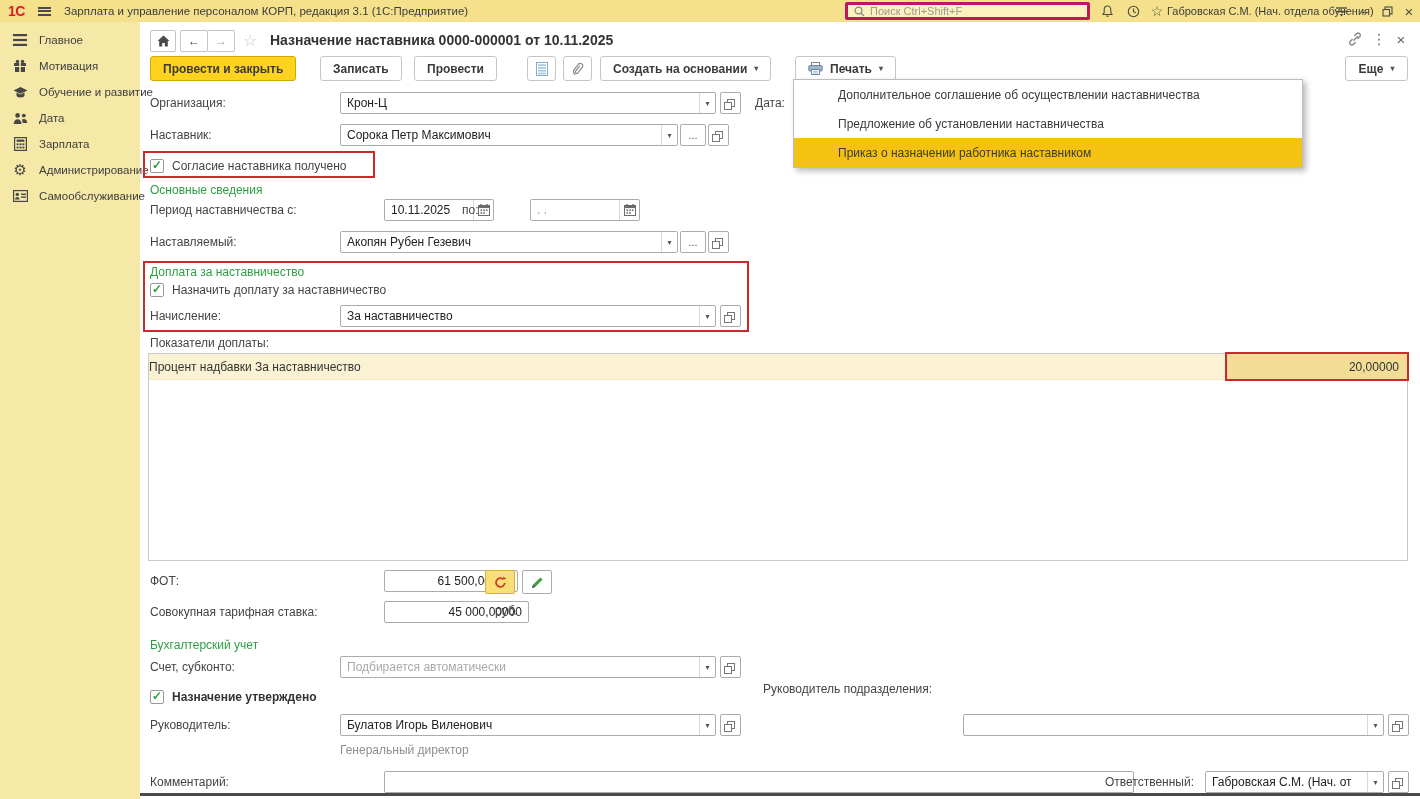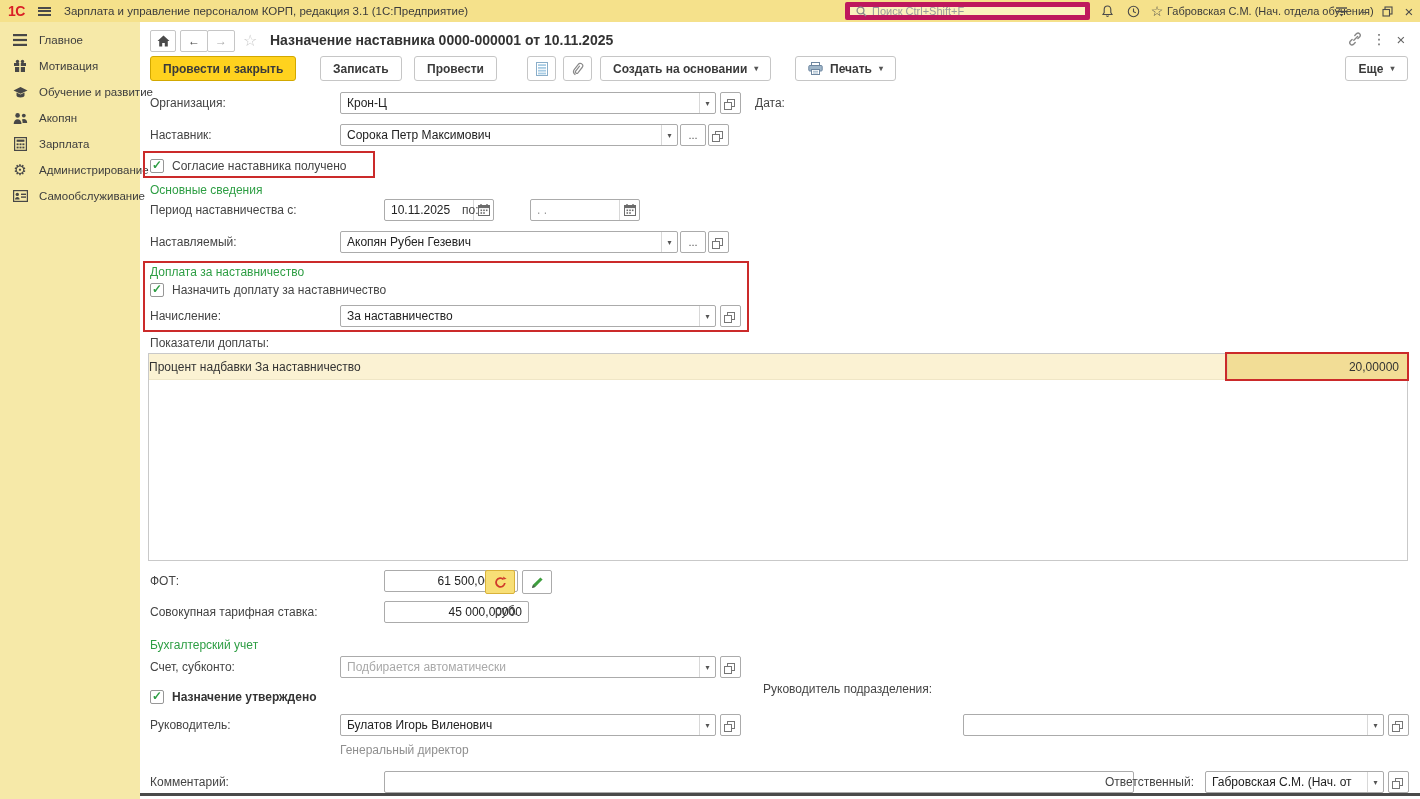--- a/index.html
+++ b/index.html
@@ -8,21 +8,21 @@
     position:relative; overflow:hidden; background:#fff;
     font-family:"Liberation Sans", sans-serif; font-size:12px; color:#3a3a3a;
   }
   
   #topbar { position:absolute; left:0; top:0; width:1420px; height:22px; background:#F5E18B; z-index:60; }
   #topbar .abs { position:absolute; top:0; height:22px; display:flex; align-items:center; }
   #logo { left:8px; color:#D91F26; font-weight:bold; font-size:14px; letter-spacing:-0.5px; }
   #burger { left:38px; }
   #burger .bar { display:block; width:13px; height:2px; background:#4a4a4a; margin:1.5px 0; }
   #app-title { left:64px; font-size:11.5px; color:#3b3b3b; }
-  #searchbox { left:845px; top:2px; height:18px; width:245px; background:#FBF2BD; border:5px solid #be185d; border-radius:2px; display:flex; align-items:center; padding:0 6px; gap:5px; position:absolute; }
+  #searchbox { left:845px; top:2px; height:18px; width:245px; background:#FBF2BD; border:3px solid #be185d; border-radius:2px; display:flex; align-items:center; padding:0 6px; gap:5px; position:absolute; }
   #searchbox span { color:#9a9a9a; font-size:11px; white-space:nowrap; overflow:hidden; }
   .tb-ic { position:absolute; top:0; height:22px; width:22px; display:flex; align-items:center; justify-content:center; color:#4a4a4a; }
   #user-name { left:1167px; font-size:11px; color:#3b3b3b; }
   
   #sidebar { position:absolute; left:0; top:22px; width:140px; bottom:0; background:#F6E9A8; z-index:5; }
   .sb-item { display:flex; align-items:center; height:26px; padding-left:12px; gap:11px; cursor:pointer; }
   .sb-item:first-child { margin-top:5px; }
   .sb-item .sb-label { font-size:11.5px; color:#3d3d3d; white-space:nowrap; }
   .sb-ic { width:16px; height:16px; display:flex; align-items:center; justify-content:center; flex:0 0 16px; color:#474747; font-size:15px; }
   
@@ -150,21 +150,21 @@
   </div>
   <div class="sb-item">
     <span class="sb-ic">
       <svg width="15" height="13" viewBox="0 0 15 13">
           <circle cx="4.6" cy="3.4" r="2.3" fill="#474747"></circle>
           <path d="M0.7 12 C0.7 9 2.4 7.3 4.6 7.3 C6.8 7.3 8.5 9 8.5 12 Z" fill="#474747"></path>
           <circle cx="10.8" cy="3.6" r="1.9" fill="#474747"></circle>
           <path d="M8.9 7.6 C9.5 7.1 10.1 6.9 10.8 6.9 C12.7 6.9 14.2 8.4 14.2 11 L9.6 11 C9.6 9.6 9.4 8.5 8.9 7.6 Z" fill="#474747"></path>
         </svg>
     </span>
-    <span class="sb-label">Акопян</span>
+    <span class="sb-label">Дата</span>
   </div>
   <div class="sb-item">
     <span class="sb-ic">
       <svg width="13" height="14" viewBox="0 0 13 14">
           <rect x="0.6" y="0.6" width="11.8" height="12.8" fill="none" stroke="#474747" stroke-width="1.2"></rect>
           <rect x="2.6" y="2.6" width="7.8" height="2.2" fill="#474747"></rect>
           <rect x="2.6" y="6.4" width="2" height="1.8" fill="#474747"></rect>
           <rect x="5.5" y="6.4" width="2" height="1.8" fill="#474747"></rect>
           <rect x="8.4" y="6.4" width="2" height="1.8" fill="#474747"></rect>
           <rect x="2.6" y="9.6" width="2" height="1.8" fill="#474747"></rect>
@@ -251,20 +251,25 @@
         <line x1="5" y1="11" x2="10" y2="11" stroke="#9FB6C9"></line>
       </svg>
     <span>Печать</span>
       <span class="caret">▾</span>
   </div>
   <div class="tb-btn" style="left:1205px;width:63px">
     <span>Еще</span>
       <span class="caret">▾</span>
   </div>
 
+  <div id="print-menu">
+    <div class="pm-item">Дополнительное соглашение об осуществлении наставничества</div>
+    <div class="pm-item">Предложение об установлении наставничества</div>
+    <div class="pm-item active">Приказ о назначении работника наставником</div>
+  </div>
 
   <div class="lbl" style="left:10px;top:70px">Организация:</div>
   <div class="combo" style="left:200px;top:70px;width:376px">
     <span class="val">Крон-Ц</span>
     <span class="arr">▾</span>
   </div>
   <div class="sqbtn" style="left:580px;top:70px">
       <span class="open-ic"></span>
     </div>
   <div class="lbl" style="left:615px;top:70px">Дата:</div>

